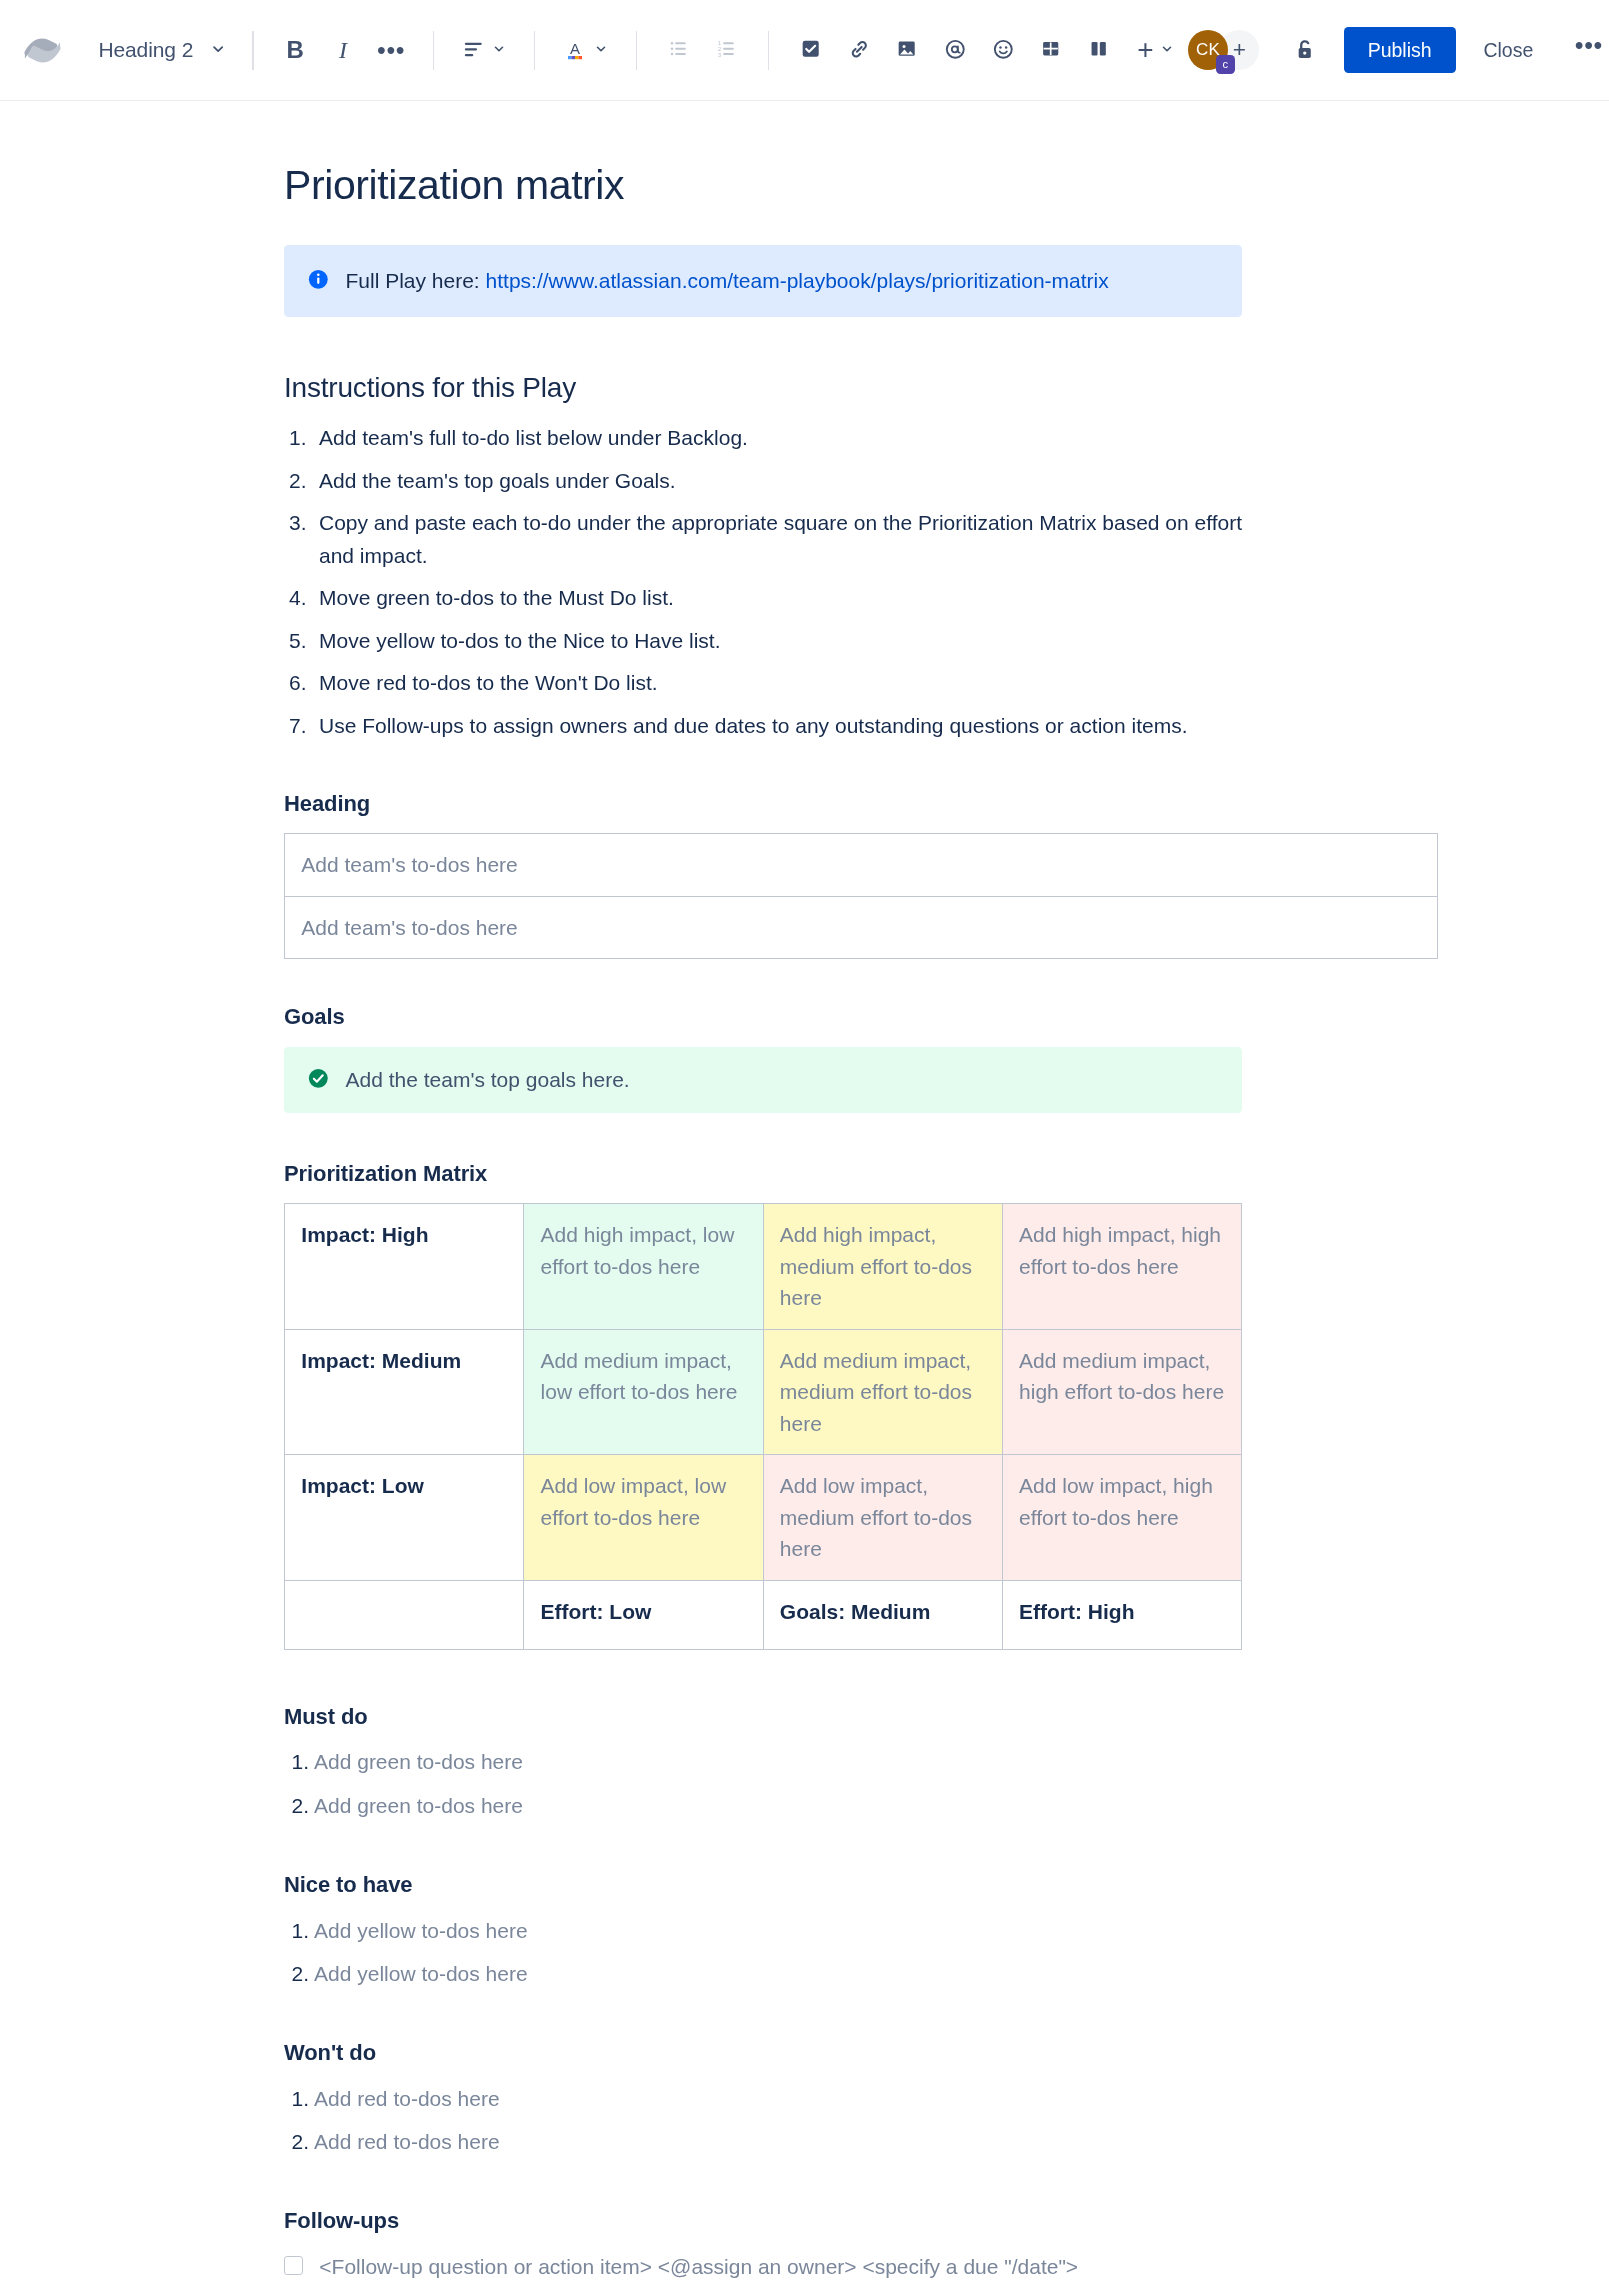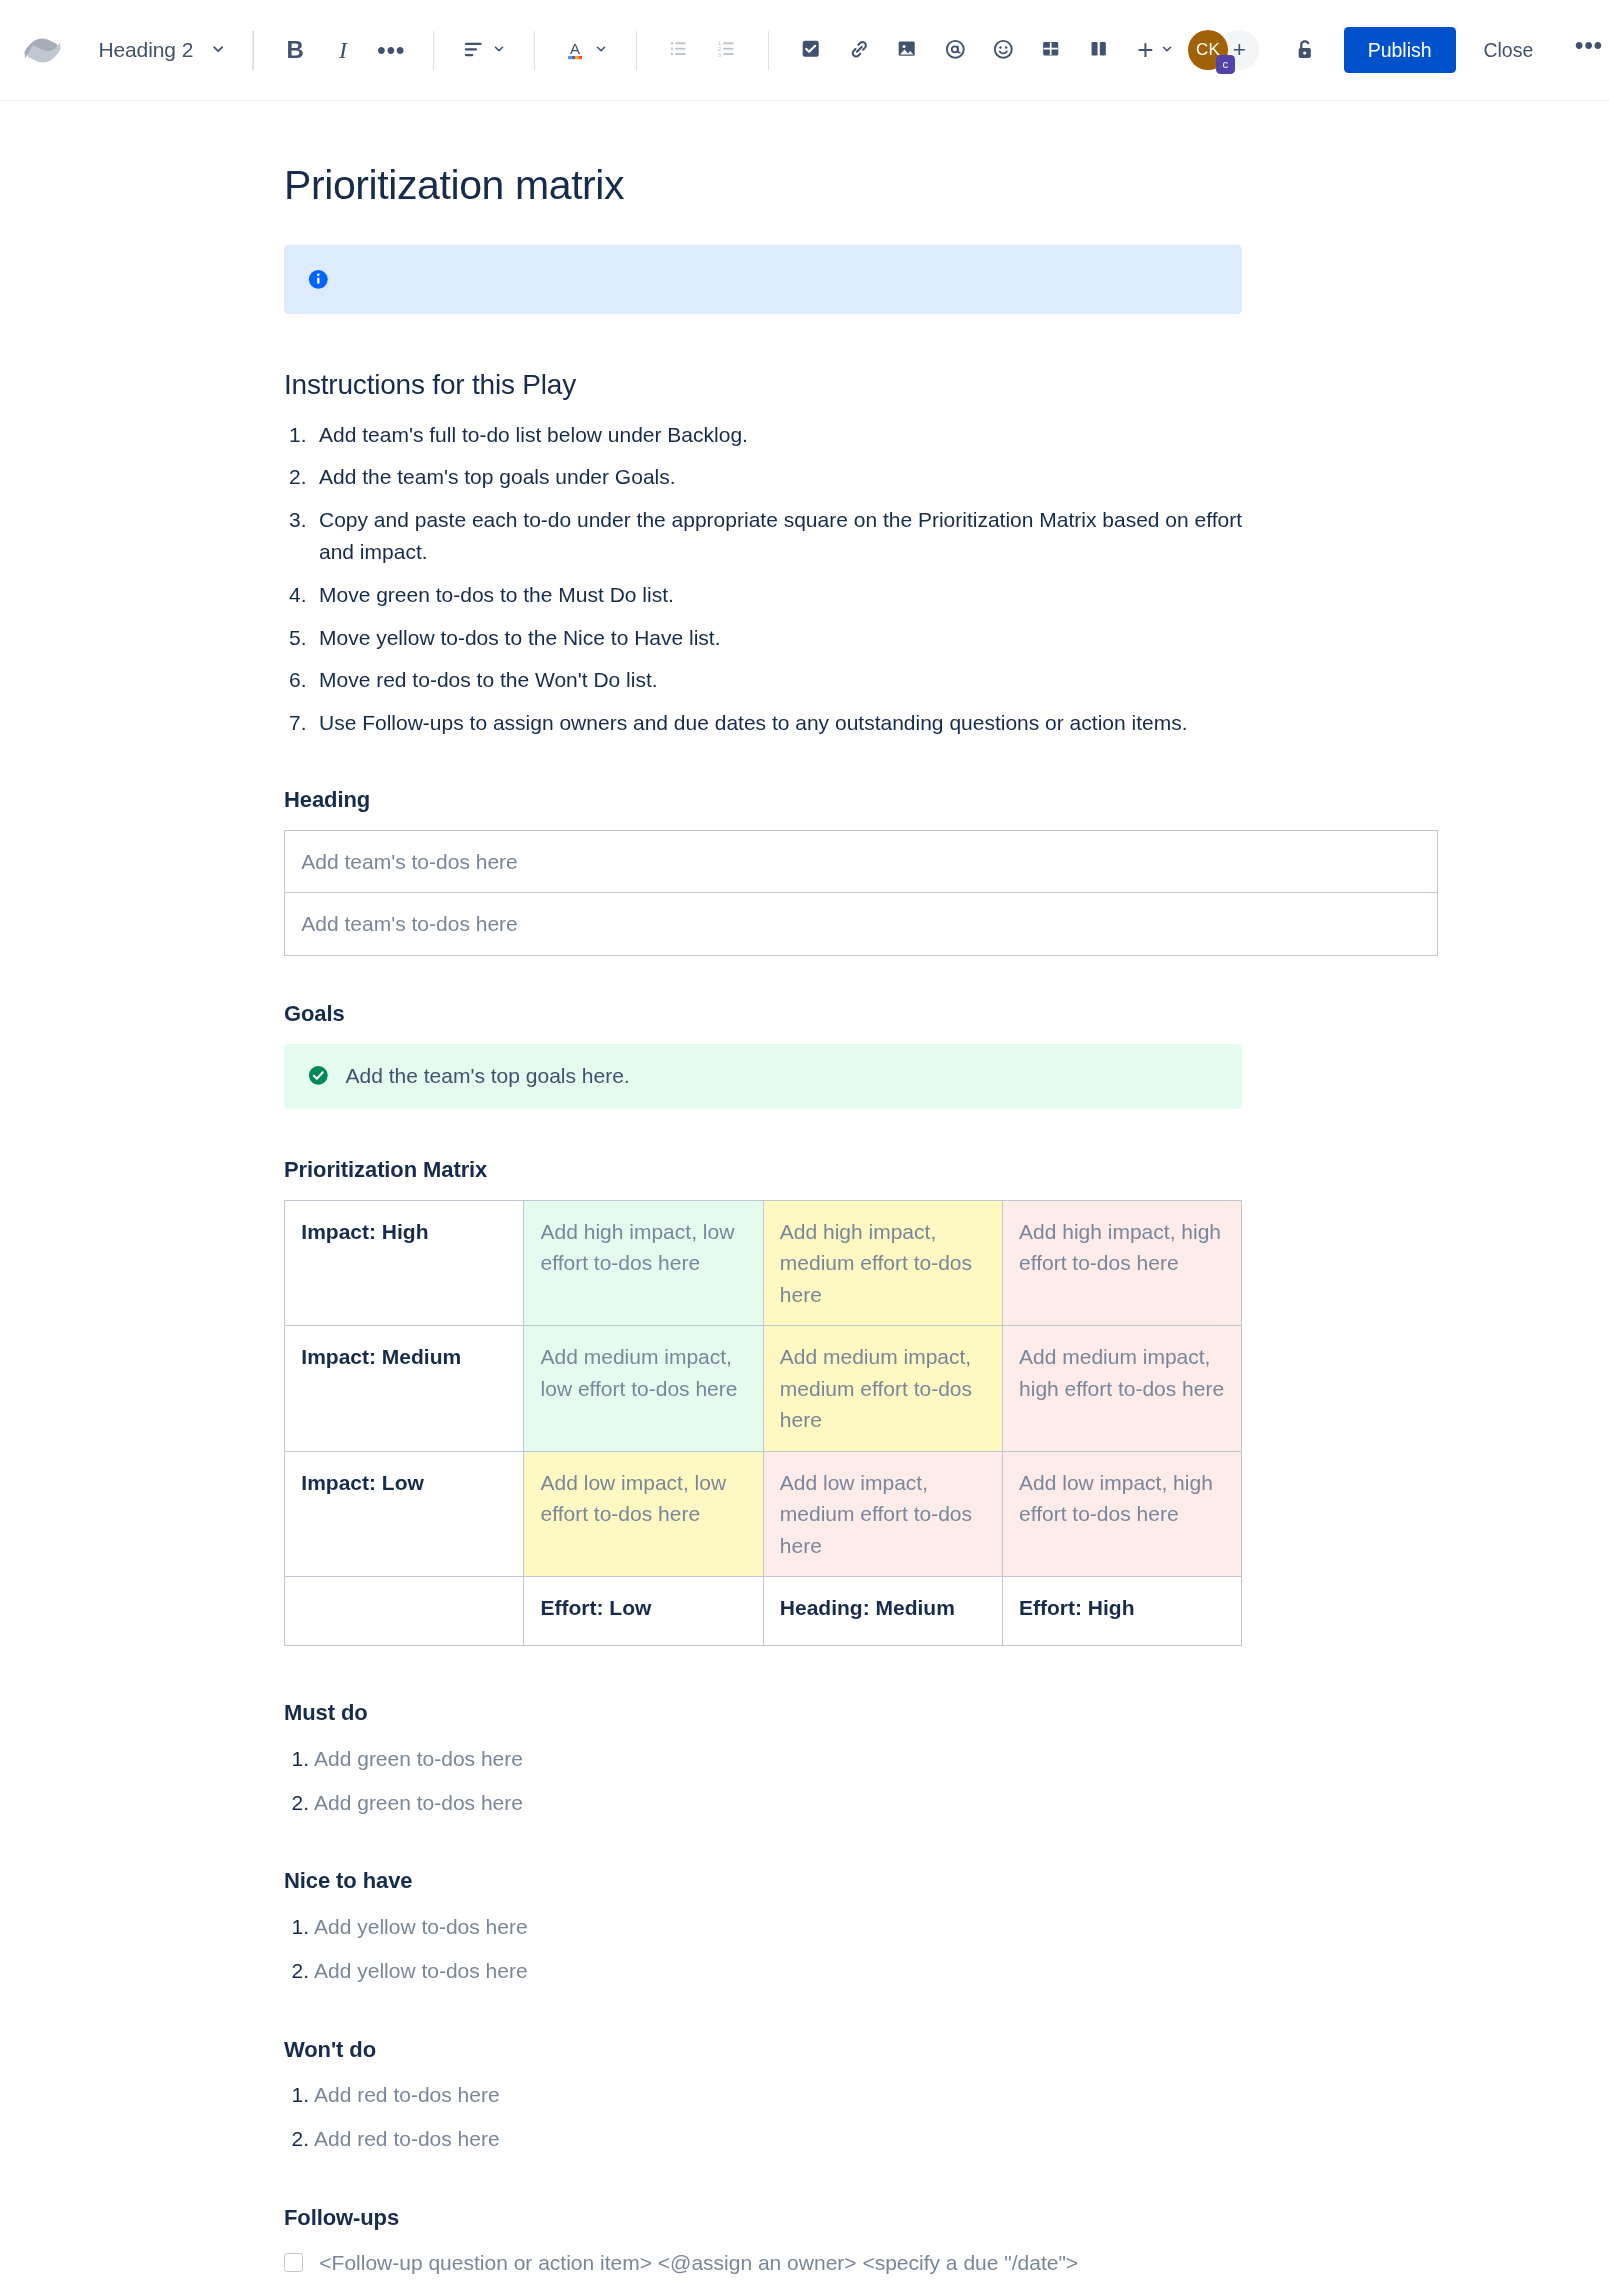--- a/index.html
+++ b/index.html
@@ -448,20 +448,23 @@
     <h1 class="doc-title">Prioritization matrix</h1>
 
     <div class="panel">
       <span class="panel-icon">
         <svg width="22.6" height="22.6" viewBox="0 0 24 24">
           <circle cx="12" cy="12" r="10" fill="#0065ff"></circle>
           <rect x="10.8" y="10" width="2.4" height="7" rx="1.2" fill="#ffffff"></rect>
           <circle cx="12" cy="7.2" r="1.4" fill="#ffffff"></circle>
         </svg>
       </span>
+      <div class="panel-text">
+        <span>Full Play here: </span><a href="#">https://www.atlassian.com/team-playbook/plays/prioritization-matrix</a>
+      </div>
     </div>
 
     <h2 class="sec">Instructions for this Play</h2>
     <ol class="inst">
       <li>Add team's full to-do list below under Backlog.</li>
       <li>Add the team's top goals under Goals.</li>
       <li>Copy and paste each to-do under the appropriate square on the Prioritization Matrix based on effort and impact.</li>
       <li>Move green to-dos to the Must Do list.</li>
       <li>Move yellow to-dos to the Nice to Have list.</li>
       <li>Move red to-dos to the Won't Do list.</li>
@@ -519,21 +522,21 @@
           </tr>
           <tr>
             <td class="hdr">Impact: Low</td>
             <td class="yellow">Add low impact, low effort to-dos here</td>
             <td class="red">Add low impact, medium effort to-dos here</td>
             <td class="red">Add low impact, high effort to-dos here</td>
           </tr>
           <tr class="footer">
             <td></td>
             <td class="lab">Effort: Low</td>
-            <td class="lab">Heading: Medium</td>
+            <td class="lab">Goals: Medium</td>
             <td class="lab">Effort: High</td>
           </tr>
         </tbody>
       </table>
     </div>
 
     <h3 class="sub">Must do</h3>
     <ol class="ph">
       <li>Add green to-dos here</li>
       <li>Add green to-dos here</li>

